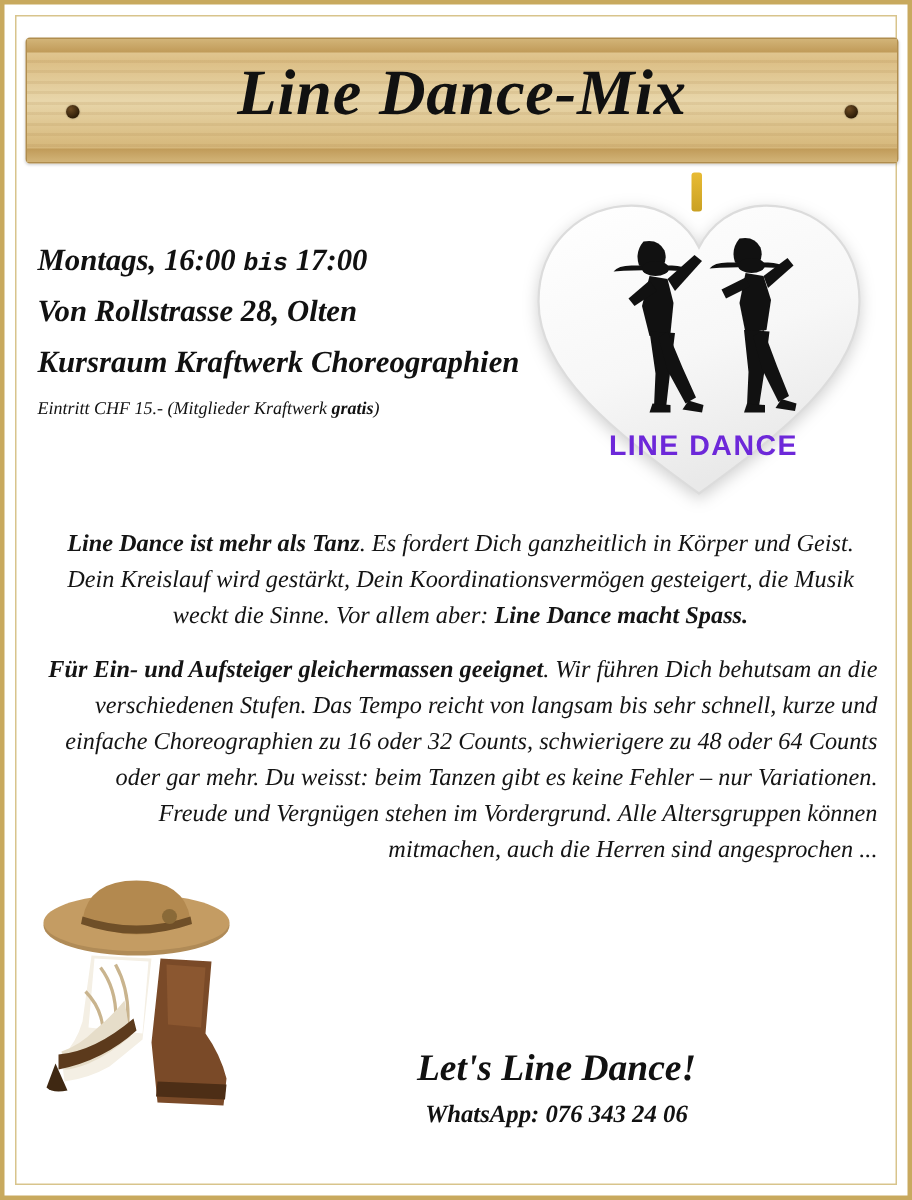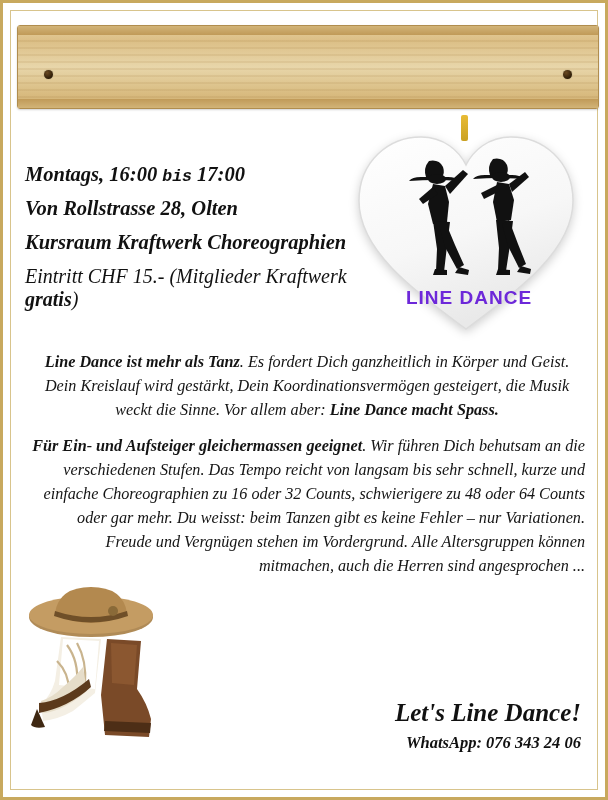--- a/index.html
+++ b/index.html
@@ -135,21 +135,21 @@
     margin-bottom: 11px;
     white-space: nowrap;
   }
   .info-line .small {
     font-size: 16.5px;
     font-weight: bold;
     font-family: Liberation Mono, monospace;
   }
   .price-line {
     font-style: italic;
-    font-size: 20px;
+    font-size: 12px;
     margin-top: 4px;
     color: #111;
   }
   .price-line b { font-weight: bold; }
 
   
   .body-text {
     position: absolute;
     left: 26px;
     top: 348px;
@@ -173,21 +173,21 @@
     width: 150px;
     height: 175px;
   }
 
   
   .footer {
     position: absolute;
     right: 24px;
     bottom: 44px;
     width: 420px;
-    text-align: right;
+    text-align: center;
   }
   .lets-line {
     font-style: italic;
     font-weight: bold;
     font-size: 25px;
     margin-bottom: 6px;
     color: #111;
   }
   .anmeldung {
     font-style: italic;
@@ -210,20 +210,21 @@
 <body>
 
 <div class="page">
   <div class="inner-frame"></div>
 
   <div class="banner">
     <div class="edge-top"></div>
     <div class="edge-bottom"></div>
     <div class="nail left"></div>
     <div class="nail right"></div>
+    <div class="banner-title">Line Dance-Mix</div>
   </div>
 
   <div class="heart-wrap">
     <div class="ribbon"></div>
     <svg class="heart-shape" viewBox="0 0 230 206">
       <defs>
         <linearGradient id="hg" x1="0" y1="0" x2="0.4" y2="1">
           <stop offset="0%" stop-color="#ffffff"></stop>
           <stop offset="60%" stop-color="#f7f7f7"></stop>
           <stop offset="100%" stop-color="#e9e9e9"></stop>

